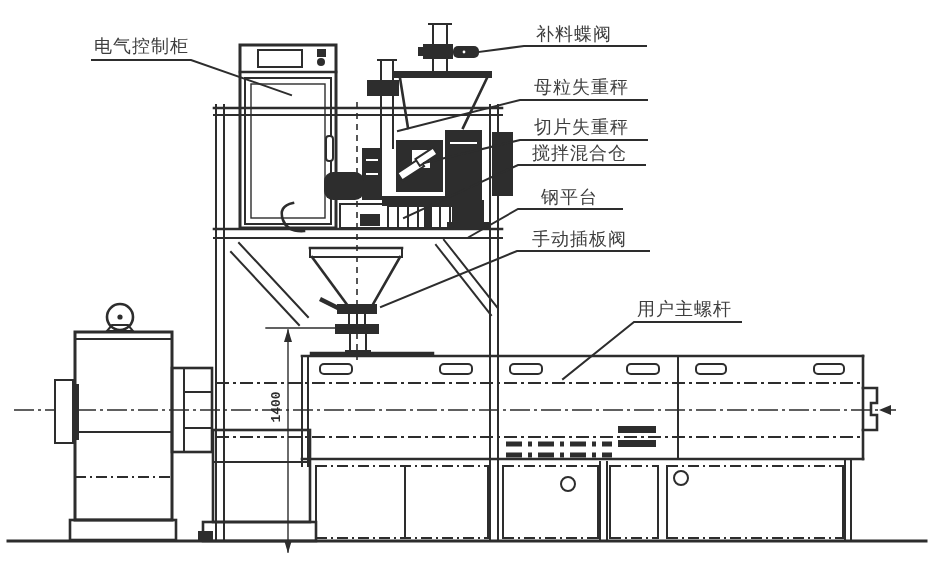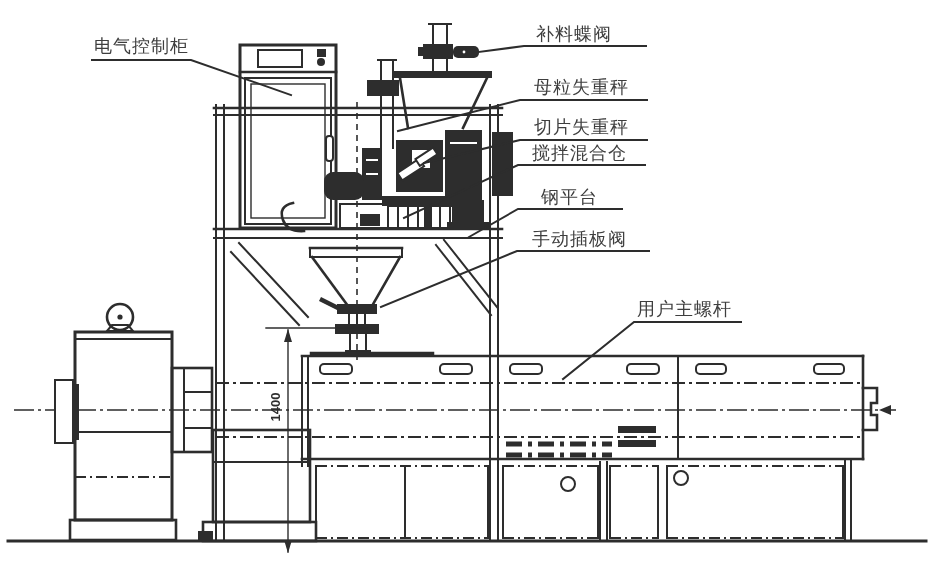--- a/index.html
+++ b/index.html
@@ -1,17 +1,17 @@
 <!DOCTYPE html>
 <html><head>
 <meta charset="utf-8">
 <style>
   html,body{margin:0;padding:0;background:#fff;}
   .stage{position:relative;width:930px;height:570px;background:#ffffff;overflow:hidden;
-         font-family:Liberation Sans, sans-serif;}
+         font-family:Liberation Mono, monospace;}
   svg{display:block}
   .s1{stroke:#2d2d2d;stroke-width:1.4;fill:none;stroke-linecap:square}
   .s2{stroke:#2d2d2d;stroke-width:2;fill:none;stroke-linecap:square}
   .s25{stroke:#2d2d2d;stroke-width:2.6;fill:none;stroke-linecap:square}
   .s3{stroke:#2d2d2d;stroke-width:3;fill:none;stroke-linecap:square}
   .s4{stroke:#2d2d2d;stroke-width:4.5;fill:none;stroke-linecap:square}
   .fd{fill:#2d2d2d;stroke:none}
   .fw{fill:#ffffff;stroke:#2d2d2d;stroke-width:2}
   .cl{stroke:#2d2d2d;stroke-width:1.6;fill:none;stroke-dasharray:20 4 3 4}
   .ph{stroke:#2d2d2d;stroke-width:1.8;fill:none;stroke-dasharray:13 4 3 4}

